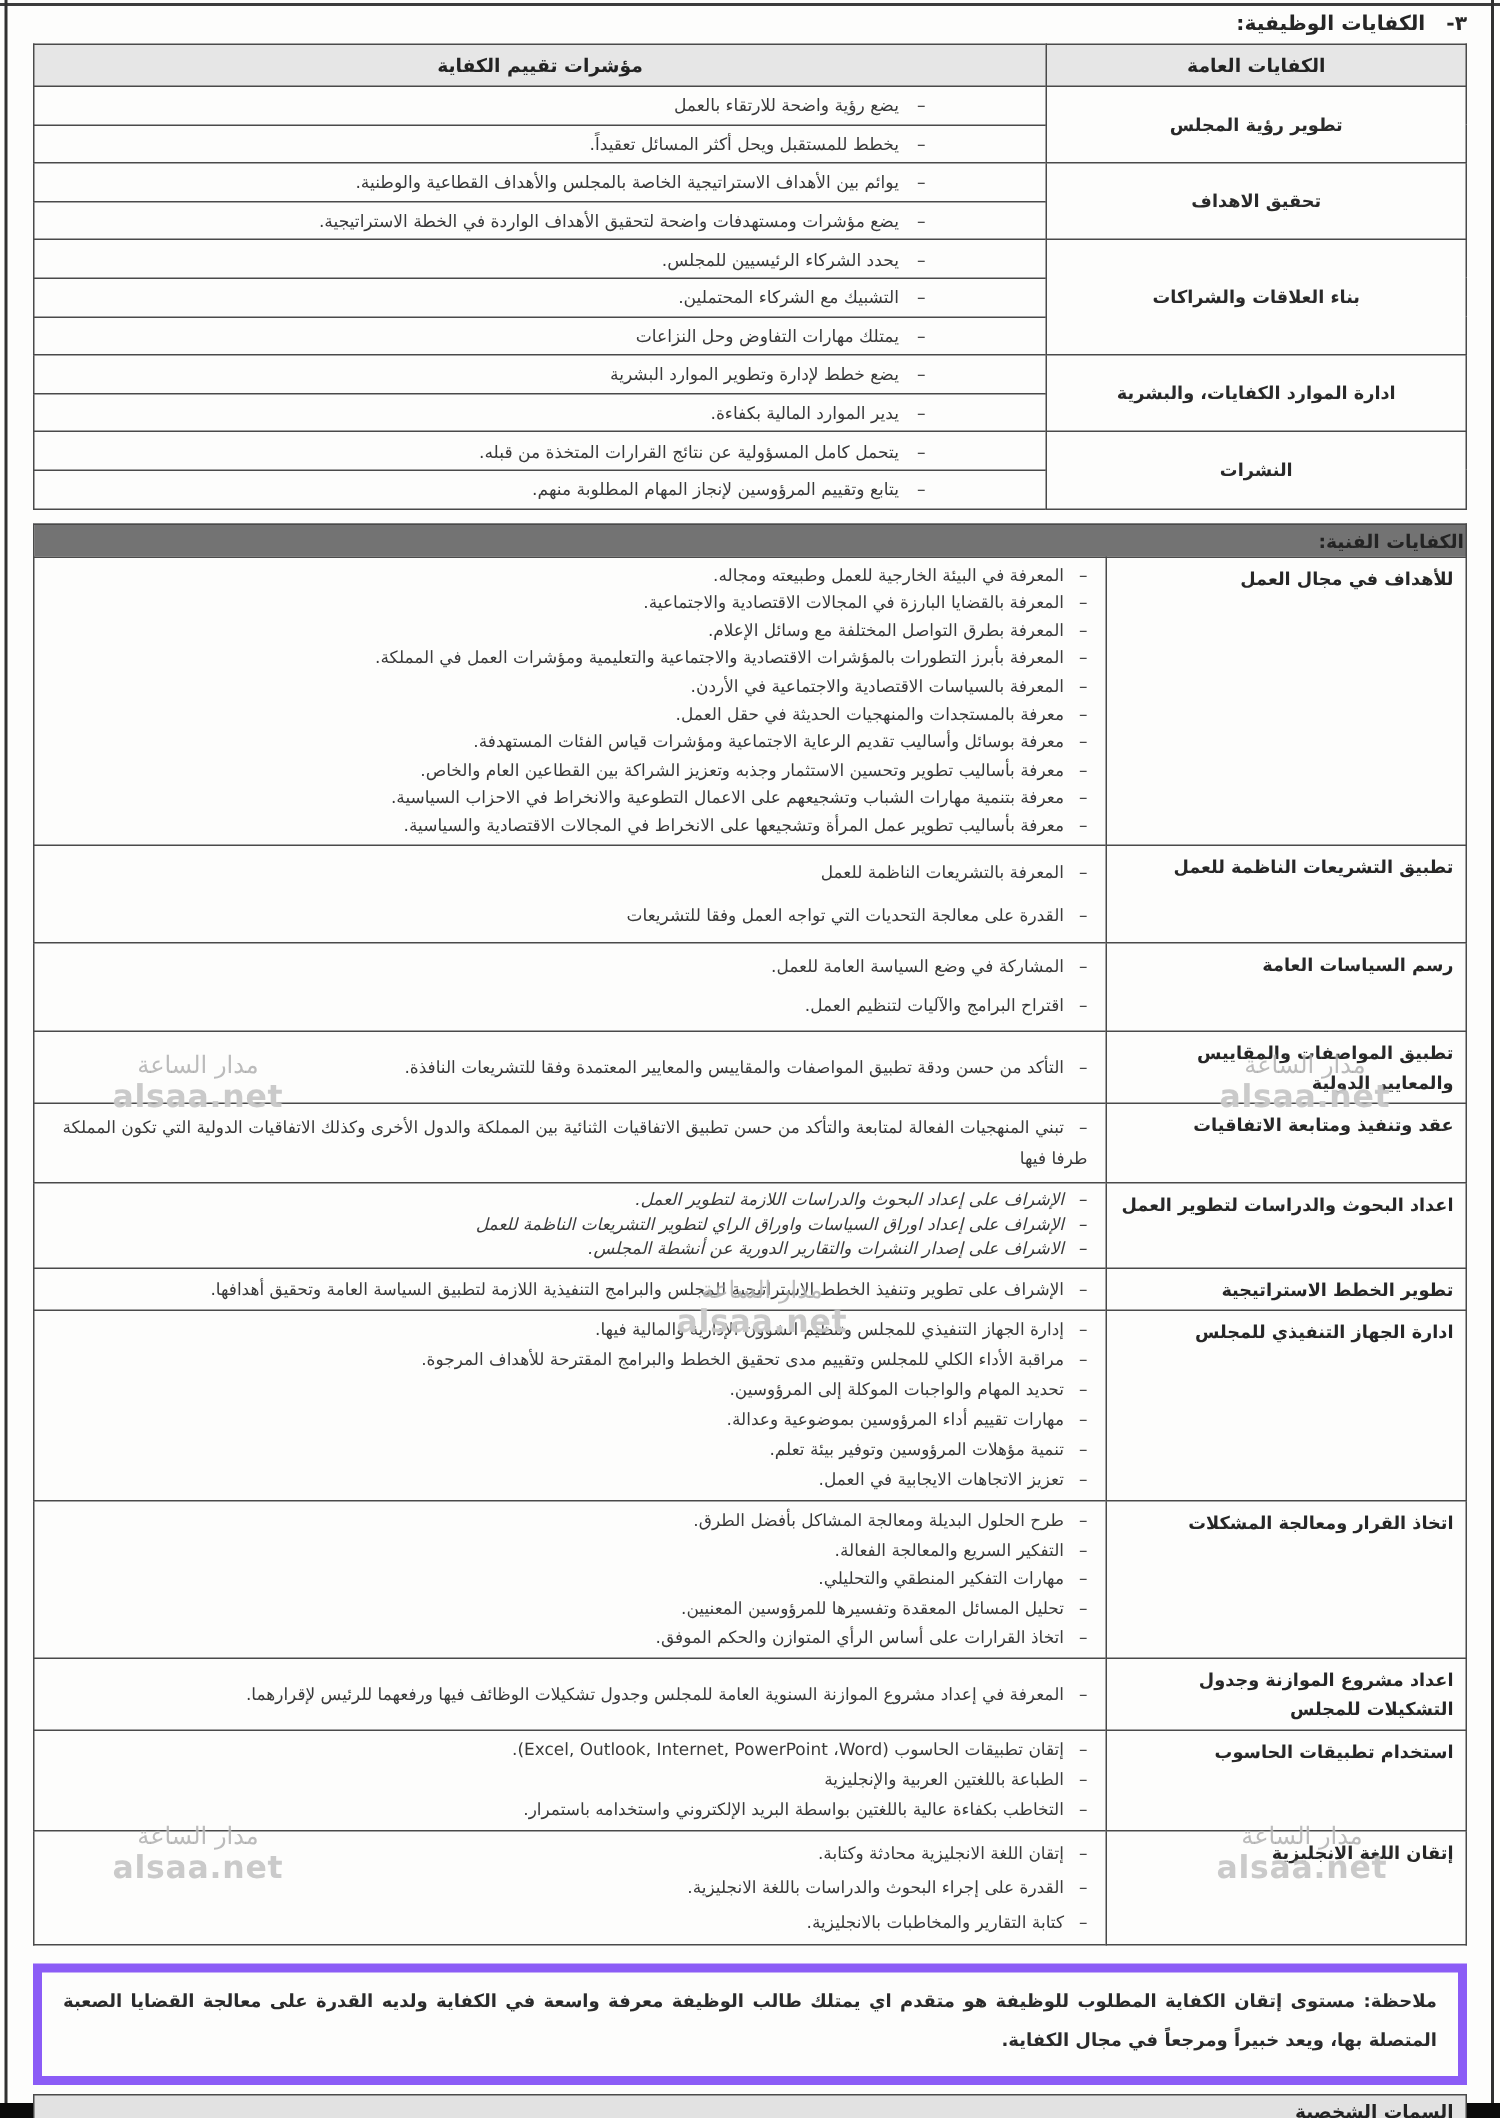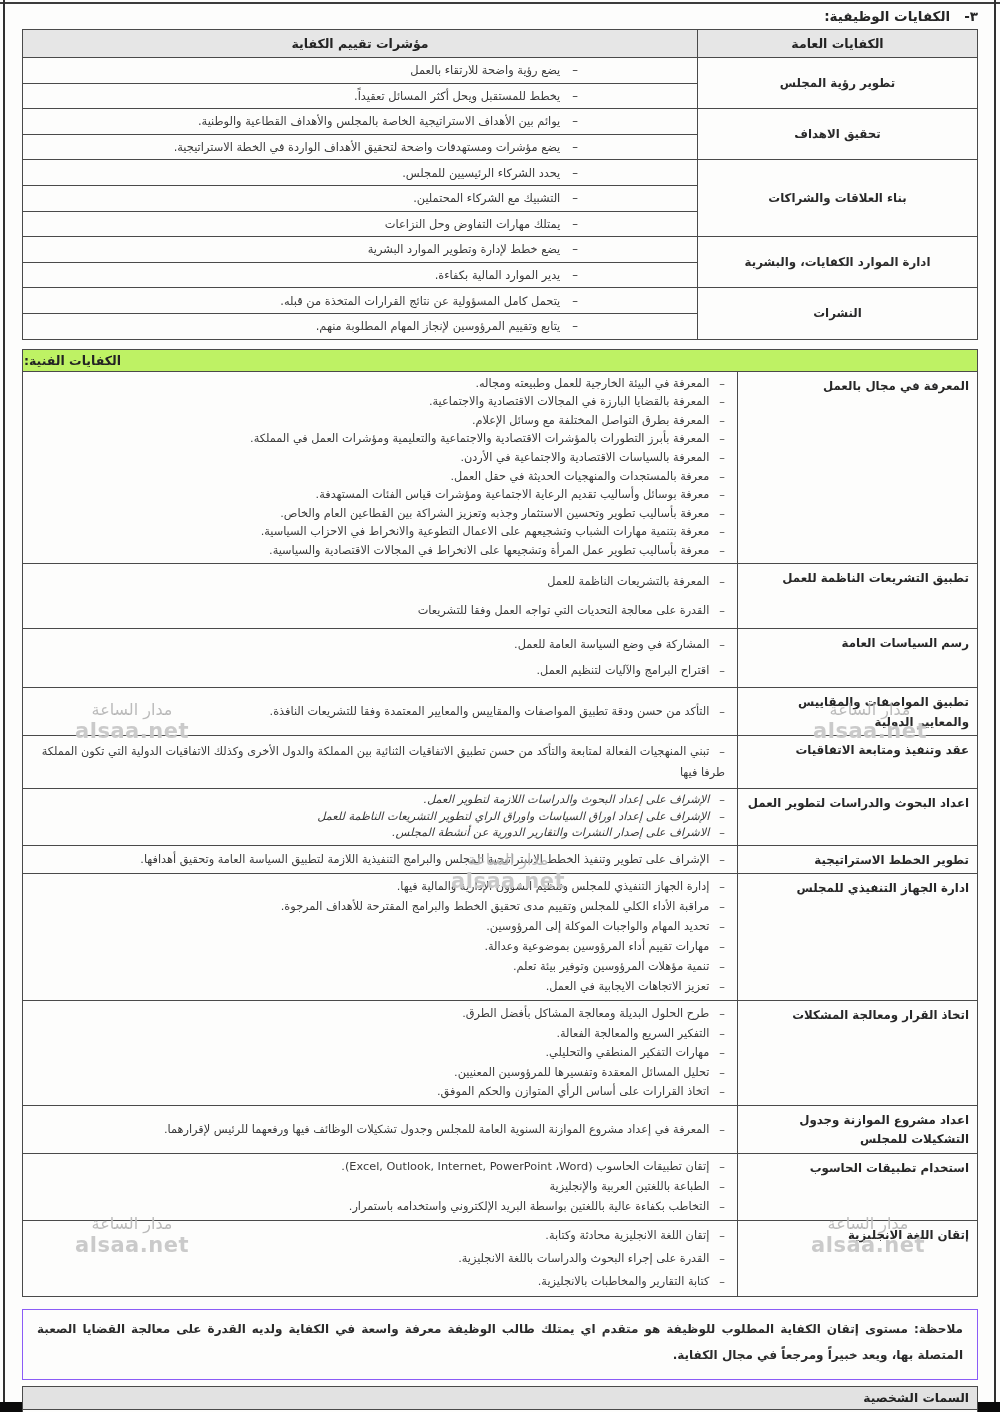--- a/index.html
+++ b/index.html
@@ -30,29 +30,29 @@
     background:#e6e6e6;height:25px;font-size:12.5px;font-weight:bold;
     text-align:center;color:#232323;margin-left:17px;
   }
   .col-gcat{width:280px;}
   .g-cat{
     text-align:center;font-weight:bold;font-size:11.8px;color:#2a2a2a;
     background:#fdfdfc;
   }
   .g-ind{
     height:22.6px;font-size:11.4px;text-align:right;
-    padding:1px 119px 1px 6px;color:#3a3a3a;white-space:nowrap;overflow:hidden;
+    padding:1px 80px 1px 6px;color:#3a3a3a;white-space:nowrap;overflow:hidden;
   }
   .dash{display:inline-block;margin-left:12px;color:#3a3a3a;}
 
   
   .tbl-technical{margin-top:9px;}
   .tbl-technical .t2-head{
-    background:#bef264;height:19px;font-size:12.5px;font-weight:bold;
-    text-align:left;color:#232323;
+    background:#737373;height:19px;font-size:12.5px;font-weight:bold;
+    text-align:right;color:#232323;
   }
   .col-tcat{width:240px;}
   .t2-cat{
     vertical-align:top;text-align:right;font-weight:bold;font-size:11.8px;
     padding:5px 8px 3px 6px;line-height:1.65;color:#272727;
   }
   .t2-items{vertical-align:middle;padding:3px 12px 3px 8px;}
   .t2-item{font-size:11.3px;text-align:right;color:#3a3a3a;}
   .t2-item .dash{margin-left:10px;}
 
@@ -65,21 +65,21 @@
   .tbl-technical tbody tr:nth-child(6)  .t2-item{line-height:16.5px;font-style:italic;}
   .tbl-technical tbody tr:nth-child(7)  .t2-item{line-height:21px;}
   .tbl-technical tbody tr:nth-child(8)  .t2-item{line-height:20px;}
   .tbl-technical tbody tr:nth-child(9)  .t2-item{line-height:19.5px;}
   .tbl-technical tbody tr:nth-child(10) .t2-item{line-height:21px;}
   .tbl-technical tbody tr:nth-child(11) .t2-item{line-height:20px;}
   .tbl-technical tbody tr:nth-child(12) .t2-item{line-height:21px;padding:1px 0;}
 
   
   .note-box{
-    margin-top:12px;border:1px solid #8b5cf6;background:#fdfdfc;
+    margin-top:12px;border:6px solid #8b5cf6;background:#fdfdfc;
     padding:7px 14px 11px 14px;
   }
   .note-text{
     font-size:12px;font-weight:bold;line-height:2.15;color:#2b2b2b;
     text-align:justify;margin:0;
   }
 
   
   .traits-header{
     margin-top:6px;border:1px solid #4a4a4a;background:#e2e2e2;
@@ -183,21 +183,21 @@
         <col class="col-tcat">
         <col>
       </colgroup>
     <thead>
       <tr>
         <th class="t2-head" colspan="2">الكفايات الفنية:</th>
       </tr>
     </thead>
     <tbody>
         <tr>
-          <td class="t2-cat">المعرفة في مجال بالعمل</td>
+          <td class="t2-cat">للأهداف في مجال العمل</td>
           <td class="t2-items">
             <div class="t2-item"><span class="dash">–</span>المعرفة في البيئة الخارجية للعمل وطبيعته ومجاله.</div>
             <div class="t2-item"><span class="dash">–</span>المعرفة بالقضايا البارزة في المجالات الاقتصادية والاجتماعية.</div>
             <div class="t2-item"><span class="dash">–</span>المعرفة بطرق التواصل المختلفة مع وسائل الإعلام.</div>
             <div class="t2-item"><span class="dash">–</span>المعرفة بأبرز التطورات بالمؤشرات الاقتصادية والاجتماعية والتعليمية ومؤشرات العمل في المملكة.</div>
             <div class="t2-item"><span class="dash">–</span>المعرفة بالسياسات الاقتصادية والاجتماعية في الأردن.</div>
             <div class="t2-item"><span class="dash">–</span>معرفة بالمستجدات والمنهجيات الحديثة في حقل العمل.</div>
             <div class="t2-item"><span class="dash">–</span>معرفة بوسائل وأساليب تقديم الرعاية الاجتماعية ومؤشرات قياس الفئات المستهدفة.</div>
             <div class="t2-item"><span class="dash">–</span>معرفة بأساليب تطوير وتحسين الاستثمار وجذبه وتعزيز الشراكة بين القطاعين العام والخاص.</div>
             <div class="t2-item"><span class="dash">–</span>معرفة بتنمية مهارات الشباب وتشجيعهم على الاعمال التطوعية والانخراط في الاحزاب السياسية.</div>

